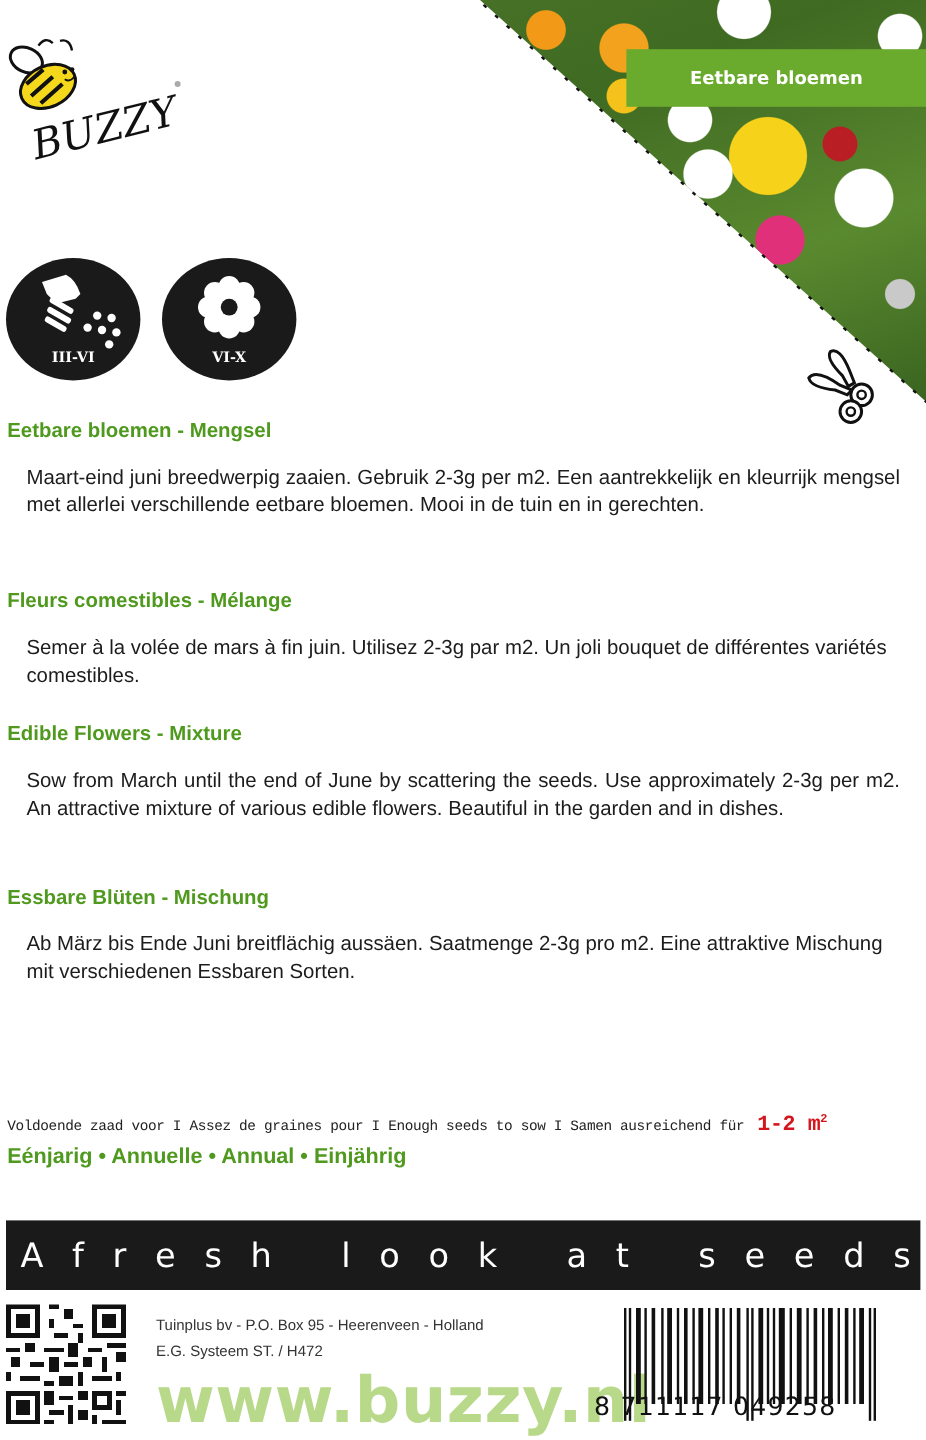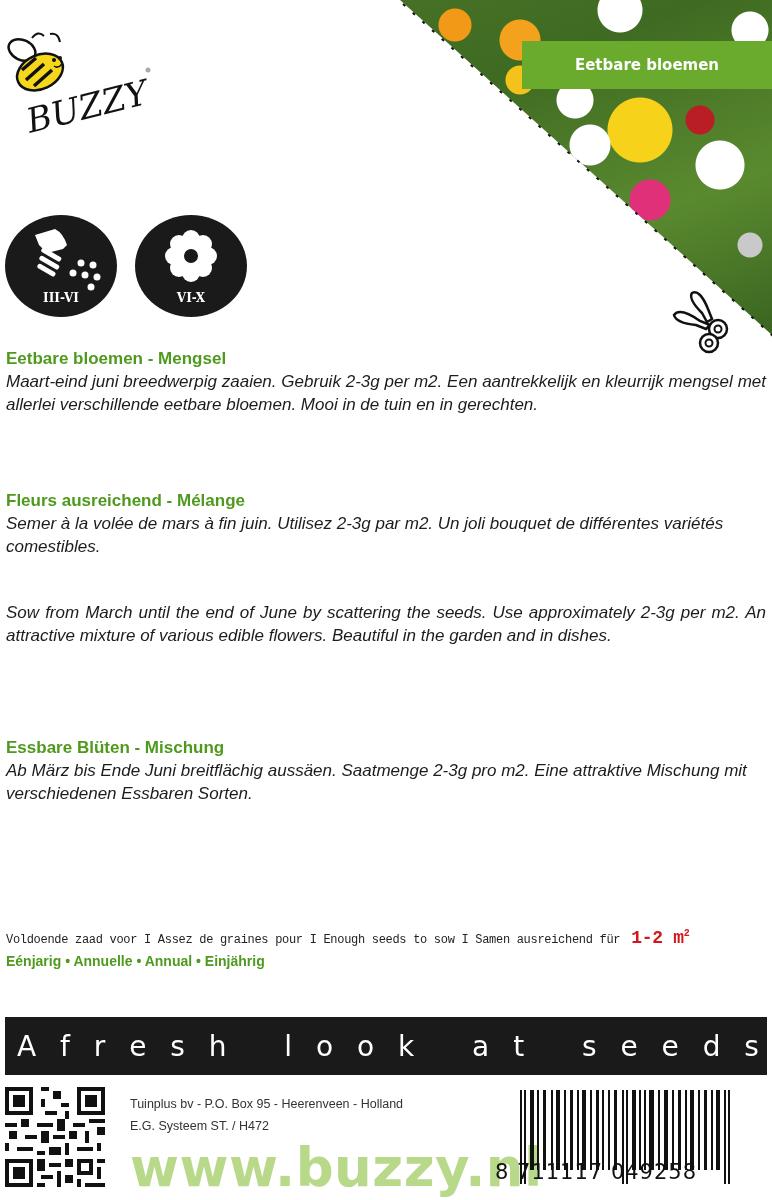--- a/index.html
+++ b/index.html
@@ -59,27 +59,27 @@
   }
 
   
   .section { position: absolute; left: 6px; width: 760px; }
   .heading {
     color: #4f9a1e; font-family: "Liberation Sans", sans-serif; font-weight: bold;
     font-size: 17px; line-height: 22px; margin: 0;
   }
   .body-text {
     font-family: "Liberation Sans", sans-serif; font-size: 17px; line-height: 23px;
-    color: #1c1c1c; margin: 0; text-align: justify; font-style: italic;
+    color: #1c1c1c; margin: 16px; text-align: justify;
   }
   .body-text.left { text-align: left; }
 
   .annual {
     position: absolute; left: 6px; top: 953px; color: #4f9a1e;
-    font-family: "Liberation Sans", sans-serif; font-weight: bold; font-size: 14px;
+    font-family: "Liberation Sans", sans-serif; font-weight: bold; font-size: 18px;
   }
   .enough {
     position: absolute; left: 6px; top: 928px; width: 760px;
     font-family: Liberation Mono, monospace; font-size: 12px; color: #222; letter-spacing: -0.3px;
     white-space: nowrap;
   }
   .enough .amount { color: #d4151c; font-weight: bold; font-size: 18px; margin-left: 4px; }
   .enough .amount sup { font-size: 10px; }
 
   .slogan-bar {
@@ -177,25 +177,26 @@
   </svg>
   <div class="round-label">VI-X</div>
 </div>
 
 <div class="section" style="top:348px;">
   <p class="heading">Eetbare bloemen - Mengsel</p>
   <p class="body-text">Maart-eind juni breedwerpig zaaien. Gebruik 2-3g per m2. Een aantrekkelijk en kleurrijk mengsel met allerlei verschillende eetbare bloemen. Mooi in de tuin en in gerechten.</p>
 </div>
 
 <div class="section" style="top:490px;">
-  <p class="heading">Fleurs ausreichend - Mélange</p>
+  <p class="heading">Fleurs comestibles - Mélange</p>
   <p class="body-text left">Semer à la volée de mars à fin juin. Utilisez 2-3g par m2. Un joli bouquet de différentes variétés comestibles.</p>
 </div>
 
 <div class="section" style="top:601px;">
+  <p class="heading">Edible Flowers - Mixture</p>
   <p class="body-text">Sow from March until the end of June by scattering the seeds. Use approximately 2-3g per m2. An attractive mixture of various edible flowers. Beautiful in the garden and in dishes.</p>
 </div>
 
 <div class="section" style="top:737px;">
   <p class="heading">Essbare Blüten - Mischung</p>
   <p class="body-text left">Ab März bis Ende Juni breitflächig aussäen. Saatmenge 2-3g pro m2. Eine attraktive Mischung mit verschiedenen Essbaren Sorten.</p>
 </div>
 
 <div class="annual">Eénjarig • Annuelle • Annual • Einjährig</div>
 

